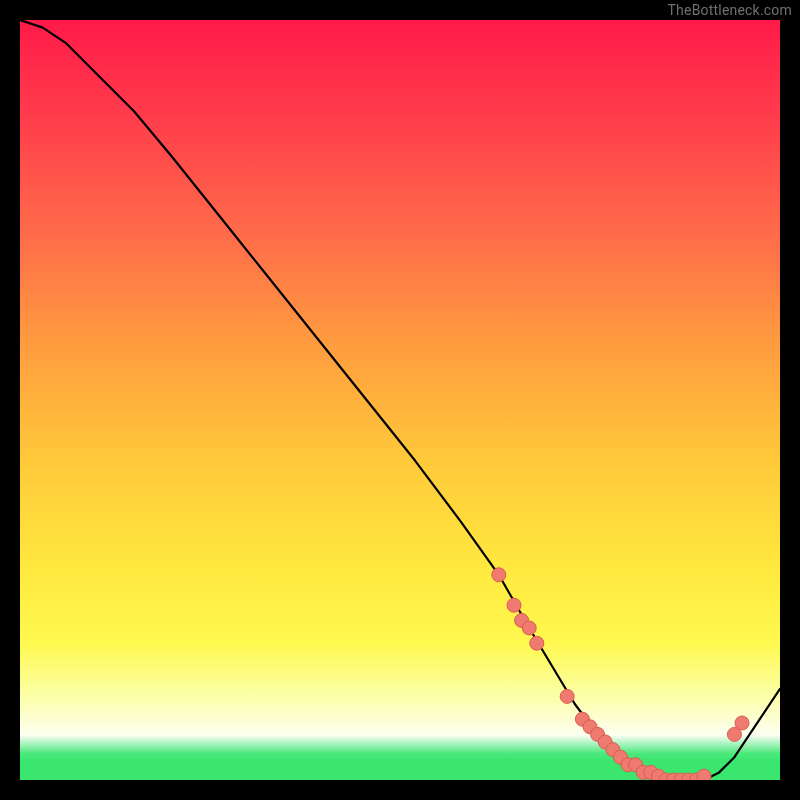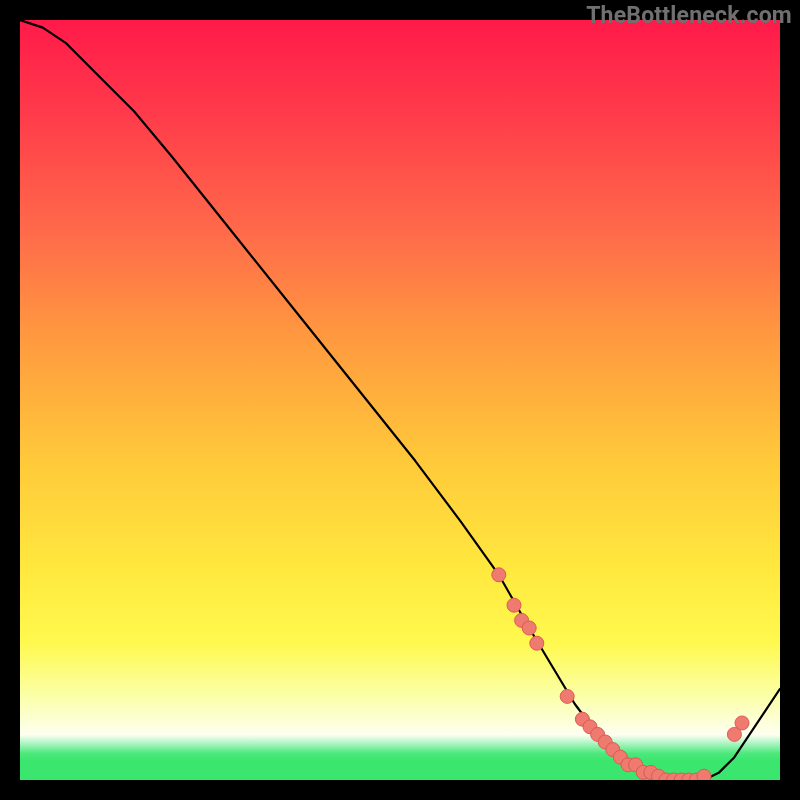--- a/index.html
+++ b/index.html
@@ -56,23 +56,23 @@
       #fff94f 82%,
       #fbffa8 89%,
       rgba(251,255,168,0) 95%
     );
   }
   .watermark {
     position: absolute;
     top: 2px;
     right: 8px;
     color: #707070;
-    font-size: 23px;
+    font-size: 14px;
     letter-spacing: 0.2px;
-    font-weight: 700;
+    font-weight: 400;
     z-index: 50;
   }
   svg.curve {
     position: absolute;
     inset: 0;
     z-index: 20;
   }
   .curve-path {
     fill: none;
     stroke: #000;

